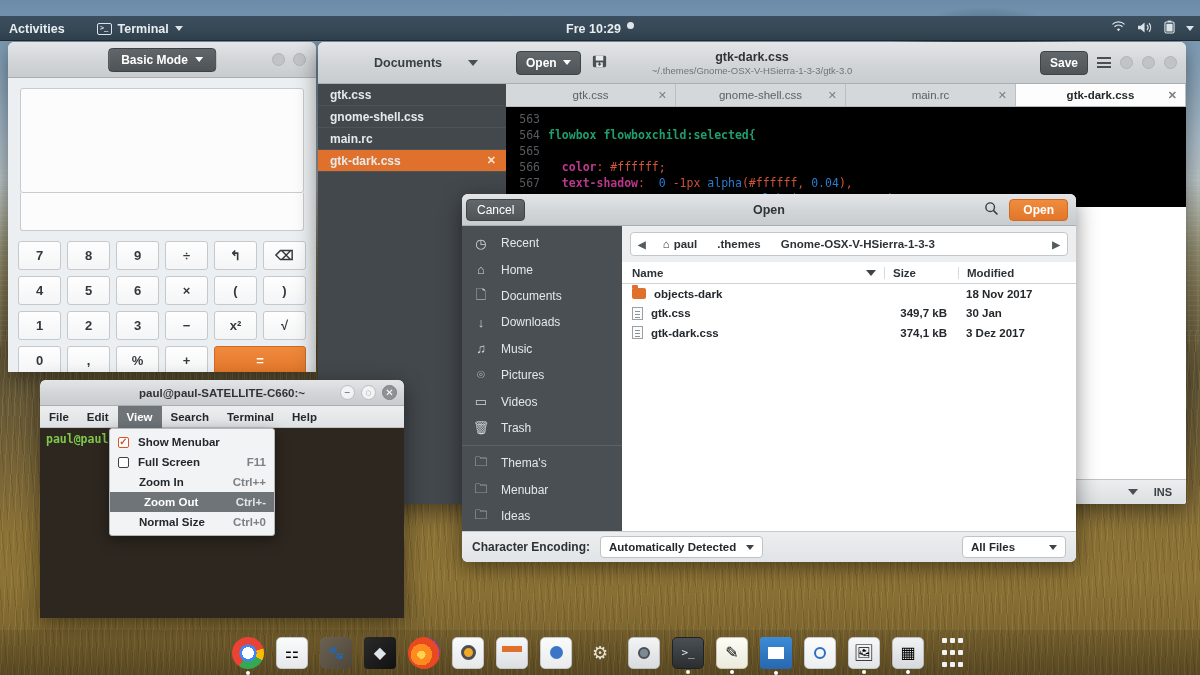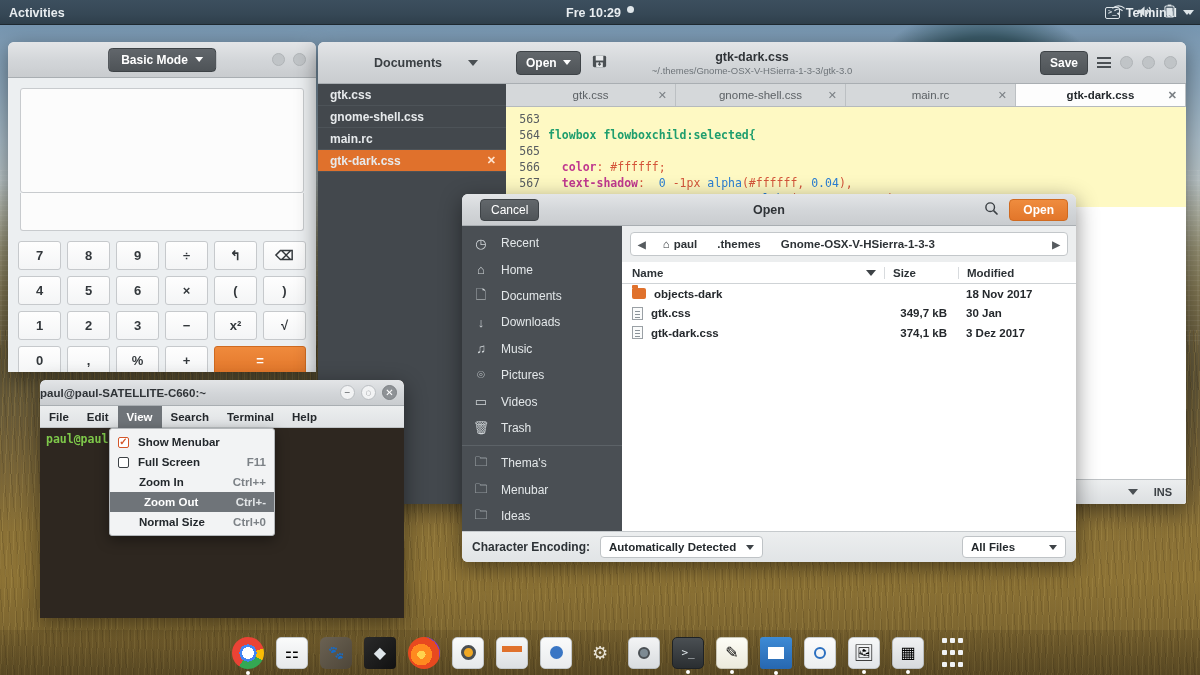--- a/index.html
+++ b/index.html
@@ -37,28 +37,27 @@
       repeating-linear-gradient(90deg, rgba(255,255,255,.05) 0px, rgba(255,255,255,.05) 2px, rgba(0,0,0,0) 2px, rgba(0,0,0,0) 9px),
       repeating-linear-gradient(180deg, rgba(255,255,255,.06) 0px, rgba(255,255,255,.06) 1px, rgba(0,0,0,0) 1px, rgba(0,0,0,0) 5px);
   }
   #desktop .hill {
     position: absolute; left: 870px; top: 8px; width: 230px; height: 80px;
     background: radial-gradient(ellipse at 50% 100%, #2c4450 0%, #3a5a68 45%, rgba(90,125,145,0) 72%);
   }
 
   
   #topbar {
-    position: absolute; left: 0; top: 0; width: 1200px; height: 25px;
+    position: absolute; left: 0; top: 16px; width: 1200px; height: 25px;
     background: linear-gradient(to bottom, #3c4f5e 0%, #364856 55%, #2e3e4a 100%);
     color: #e8edf0;
     display: flex; align-items: center;
     font-size: 12.5px; font-weight: bold;
     box-shadow: inset 0 -1px 0 rgba(0,0,0,.35);
     z-index: 100;
-    justify-content: space-between;
   }
   #topbar .tb-item { padding: 0 9px; height: 25px; display: flex; align-items: center; gap: 6px; }
   #topbar .clock { position: absolute; left: 0; right: 0; justify-content: center; pointer-events: none; display: flex; gap:6px; }
   #topbar .clock .dot { width: 7px; height: 7px; border-radius: 50%; background: #dfe6ea; display:inline-block; }
   #topbar .right { position: absolute; right: 6px; display: flex; align-items: center; gap: 11px; }
   .tb-app-icon {
     width: 15px; height: 12px; border: 1.6px solid #dde4e8; border-radius: 2px;
     font-size: 7px; color: #dde4e8; display: flex; align-items: center; justify-content: center;
     font-family: "DejaVu Sans Mono", monospace; line-height: 1;
   }
@@ -136,41 +135,41 @@
   #gedit .main { flex: 1; background: #fff; position: relative; }
   #gedit .tabs { display: flex; height: 23px; background: #d5d8da; border-bottom: 1px solid #b5babd; }
   #gedit .tab {
     flex: 1; display: flex; align-items: center; justify-content: center; gap: 0;
     font-size: 11.5px; color: #5c6165; border-right: 1px solid #bcc0c3; position: relative;
   }
   #gedit .tab.active { background: #fdfdfd; color: #23282c; font-weight: bold; }
   #gedit .tab .x { position: absolute; right: 8px; font-size: 11px; color: #7b8085; }
   #gedit .code {
     font-family: "DejaVu Sans Mono", monospace; font-size: 11.5px;
-    padding: 4px 0 0 0; line-height: 16px; color: #2f3337; background:#fef9c3;
+    padding: 4px 0 0 0; line-height: 16px; color: #2f3337; background:#000000;
   }
   #gedit .cl { display: flex; }
   #gedit .ln { width: 42px; text-align: right; padding-right: 8px; color: #575c60; flex: none; }
   #gedit .ct { white-space: pre; }
   .c-sel { color: #1f9e6e; font-weight: bold; }
   .c-prop { color: #c0398f; font-weight: bold; }
   .c-val { color: #d4553a; }
   .c-fn { color: #2b7fd4; }
   .c-num { color: #2b7fd4; }
   #gedit .statusbar {
     position: absolute; left: 0; bottom: 0; width: 100%; height: 25px;
     background: linear-gradient(to bottom,#eceeef,#dcdfe1); border-top: 1px solid #bfc3c6;
     display: flex; align-items: center; justify-content: flex-end; gap: 16px;
     padding-right: 14px; font-size: 11px; color: #3c4145; font-weight: bold;
   }
   #gedit .statusbar .cv { width:0;height:0;border-left:5px solid transparent;border-right:5px solid transparent;border-top:6px solid #4a4f53; }
 
   
   #opendlg { left: 462px; top: 194px; width: 614px; height: 368px; background: #f4f5f6; border-radius: 6px; }
-  #opendlg .hdr { height: 32px; padding: 0 18px; }
+  #opendlg .hdr { height: 32px; padding: 0 4px; }
   #opendlg .hdr .t { position: absolute; left: 0; right: 0; text-align: center; font-size: 12.5px; font-weight: bold; color: #2f3337; }
   #opendlg .cancel {
     background: linear-gradient(to bottom,#62676b,#4f5458); color: #fff; font-size: 12px;
     padding: 3px 10px; border-radius: 4px; border: 1px solid #3e4347; position: relative; z-index: 2;
   }
   #opendlg .hr-right { position: absolute; right: 8px; display: flex; align-items: center; gap: 10px; z-index: 2; }
   #opendlg .openbtn {
     background: linear-gradient(to bottom,#ef8c3e,#e2762a); color: #fff; font-size: 12px; font-weight: bold;
     padding: 3px 13px; border-radius: 4px; border: 1px solid #cf6a20;
   }
@@ -213,21 +212,21 @@
   .combo {
     background: #fff; border: 1px solid #bfc3c6; border-radius: 4px; height: 22px;
     display: flex; align-items: center; gap: 10px; padding: 0 8px;
     font-size: 11.5px; color: #23282c; font-weight: bold;
   }
   .combo .cv { width:0;height:0;border-left:4px solid transparent;border-right:4px solid transparent;border-top:5px solid #3e4347; }
 
   
   #term { left: 40px; top: 380px; width: 364px; height: 238px; background: #2a2520; border-radius: 5px 5px 0 0; }
   #term .hdr { height: 26px; border-radius: 5px 5px 0 0; }
-  #term .hdr .t { position: absolute; left: 0; right: 0; font-size: 11.5px; font-weight: bold; color: #2f3337; }
+  #term .hdr .t { position: absolute; left: 0; right: 0; text-align: center; font-size: 11.5px; font-weight: bold; color: #2f3337; }
   #term .hdr .btns { position: absolute; right: 7px; display: flex; gap: 6px; z-index: 2; }
   #term .hdr .tb {
     width: 15px; height: 15px; border-radius: 50%; background: #f2f3f4;
     border: 1px solid #b9bdc0; display: flex; align-items: center; justify-content: center;
     font-size: 10px; color: #585d61; line-height: 1;
   }
   #term .hdr .tb.close { background: #8e9296; color: #fff; border-color: #7d8185; }
   #term .menubar {
     height: 22px; background: linear-gradient(to bottom,#eceeef,#dfe2e4); border-bottom: 1px solid #bfc3c6;
     display: flex; align-items: center; font-size: 11.5px; color: #24282c; font-weight: bold;

